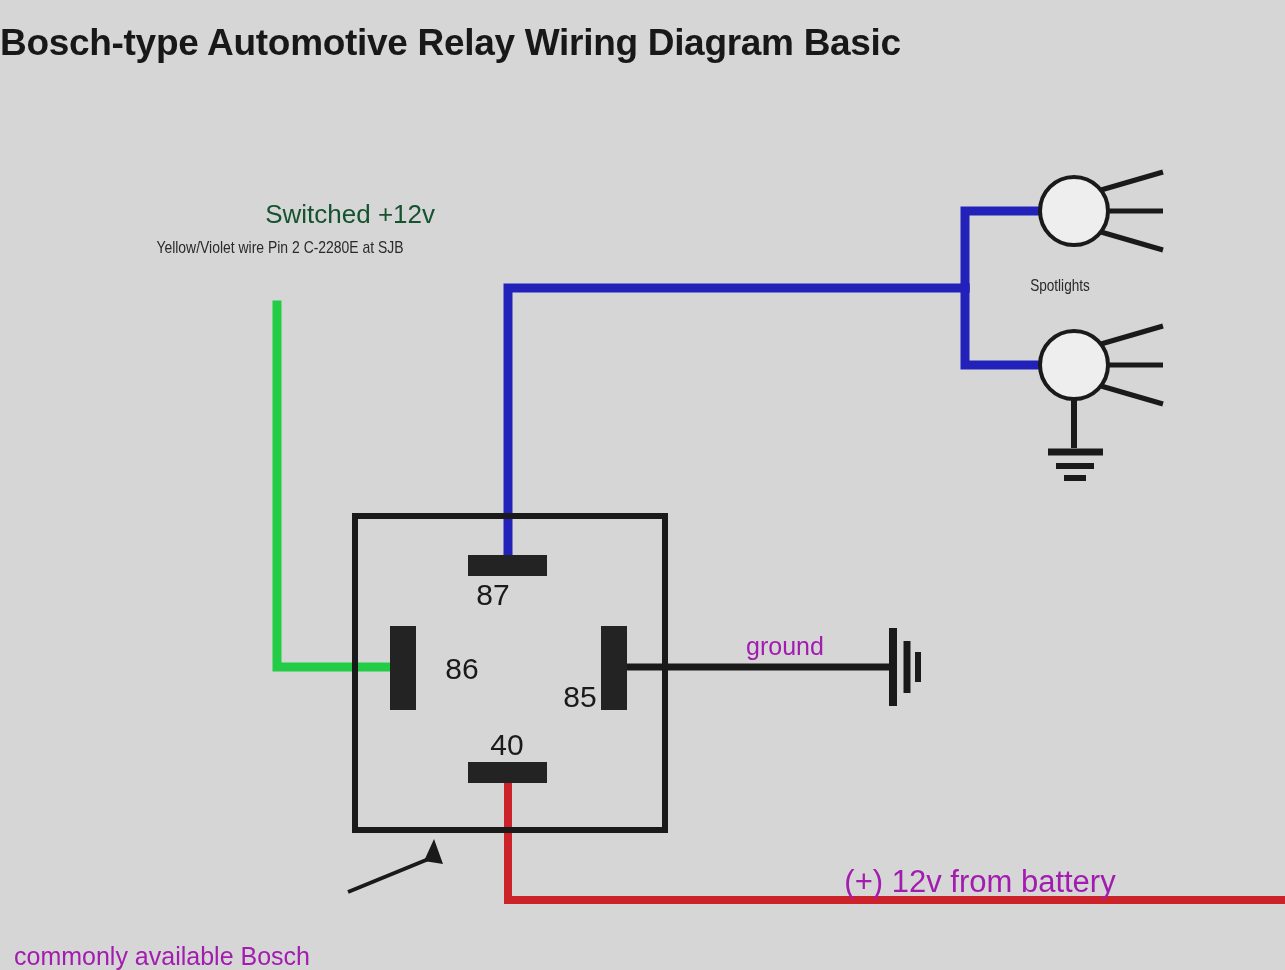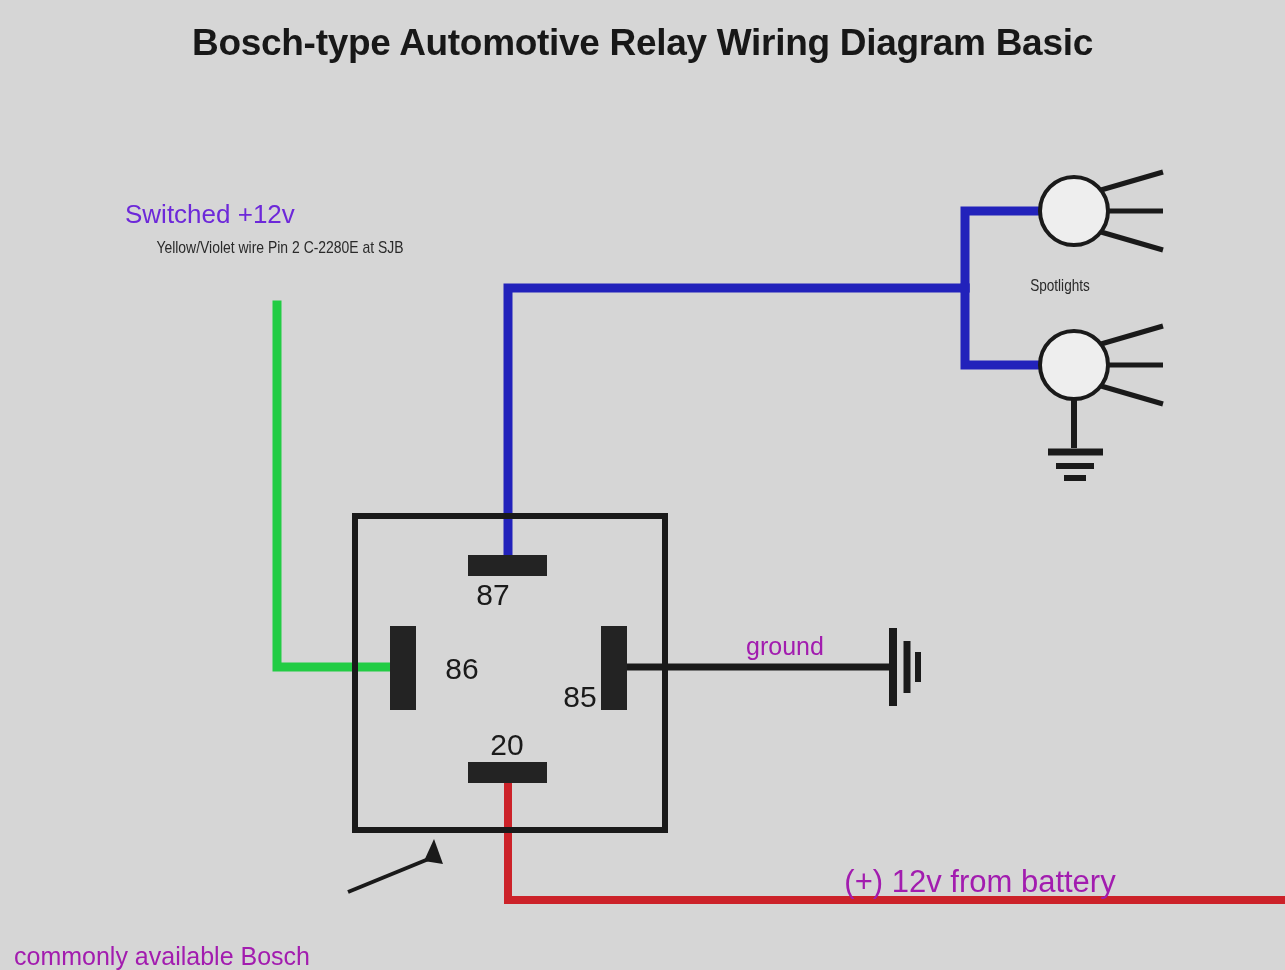--- a/index.html
+++ b/index.html
@@ -24,34 +24,33 @@
   }
   .txt {
     position: absolute;
     color: #a21caf;
     white-space: pre;
   }
   #diagram-title {
     left: 0;
     top: 22px;
     width: 1285px;
-    text-align: center;
     font-size: 37px;
     font-weight: bold;
     font-family: "Liberation Sans Narrow", "Liberation Sans", sans-serif;
     letter-spacing: -0.3px;
     color: #181818;
   }
   #switched-label {
     left: 125px;
     top: 199px;
     width: 310px;
-    text-align: left;
+    text-align: right;
     font-size: 26px;
-    color: #6d28d9;
+    color: #14532d;
   }
   #switched-sub-label {
     left: 100px;
     top: 238px;
     width: 360px;
     text-align: center;
     font-size: 17px;
     font-family: "Liberation Sans Narrow", "Liberation Sans", sans-serif;
     transform: scaleX(0.82);
     transform-origin: center top;
@@ -184,21 +183,21 @@
 
   <div class="txt" id="spotlights-label">Spotlights</div>
 
   <div class="txt" id="ground-label">ground</div>
 
   <div class="txt" id="battery-label">(+) 12v from battery</div>
 
   <div class="txt pin-label" id="pin-label-87">87</div>
   <div class="txt pin-label" id="pin-label-86">86</div>
   <div class="txt pin-label" id="pin-label-85">85</div>
-  <div class="txt pin-label" id="pin-label-30">20</div>
+  <div class="txt pin-label" id="pin-label-30">40</div>
 
   <div class="txt" id="relay-note">
     <div>commonly available Bosch</div>
     
     
   </div>
 
 </div>
 
 </body></html>

